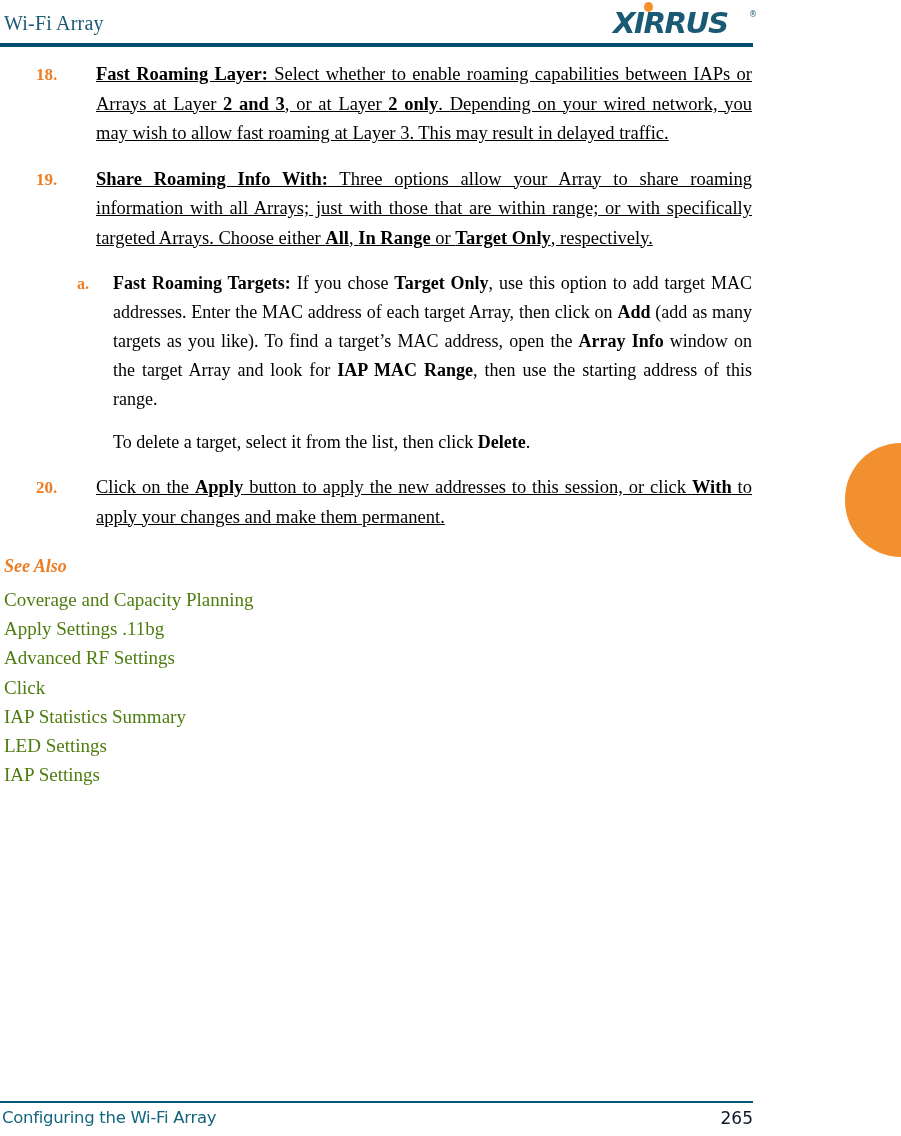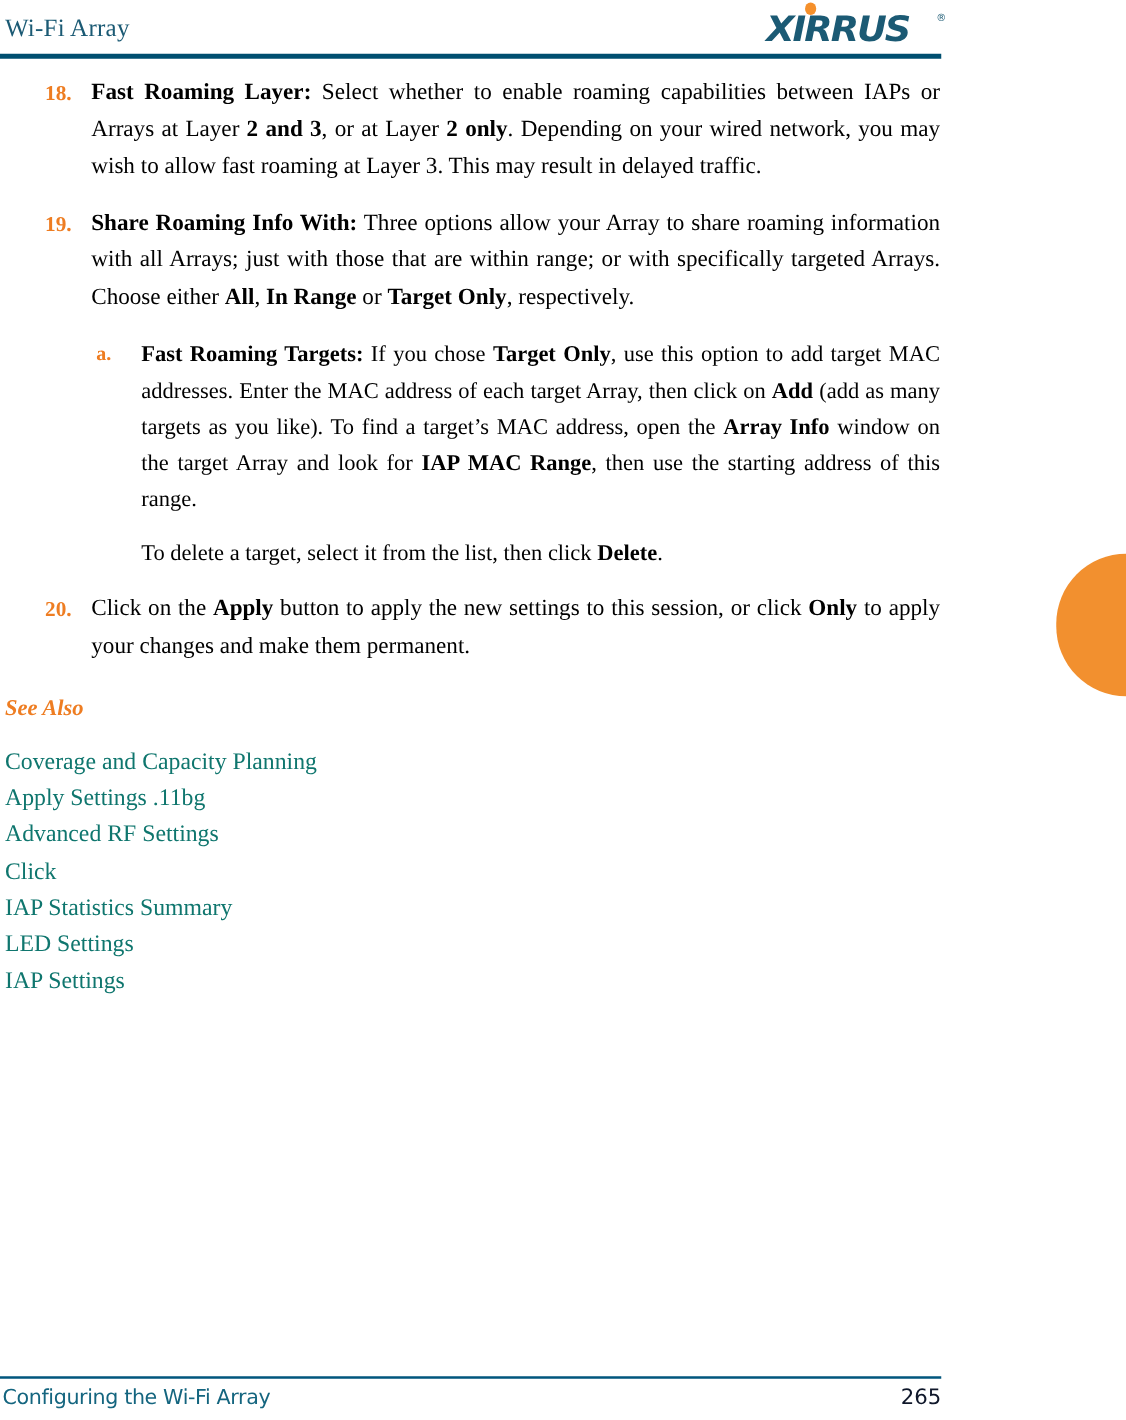--- a/index.html
+++ b/index.html
@@ -99,25 +99,26 @@
   #content {
     position: absolute;
     left: 0;
     top: 60px;
     width: 901px;
   }
 
   .num-item {
     position: relative;
     margin: 0 0 16px 0;
-    padding-left: 73px;
+    padding-left: 96px;
     padding-right: 149px;  
     text-align: justify;
     font-size: 18.5px;
     line-height: 29.5px;
+    text-decoration: underline;
   }
   .num-item > .marker {
     position: absolute;
     left: 36px;
     top: 0;
     width: 32px;
     color: #ee7d22;
     font-weight: bold;
     font-size: 17px;
     text-align: left;
@@ -158,25 +159,25 @@
   #see-also-block {
     margin-top: 22px;
     padding-left: 4px;
   }
   #see-also-heading {
     color: #ee7d22;
     font-style: italic;
     font-weight: bold;
     font-size: 18px;
     line-height: 25px;
-    margin-bottom: 16px;
+    margin-bottom: 6px;
   }
   .see-also-link {
     display: block;
-    color: #0f766e;
+    color: #4d7c0f;
     font-size: 19px;
     line-height: 29.2px;
     text-decoration: none;
     white-space: nowrap;
   }
 
   
   #page-footer {
     position: absolute;
     left: 0;
@@ -244,21 +245,21 @@
 
   <div class="sub-item">
     <span class="marker">a.</span>
     <span class="para-text"><b class="bold">Fast Roaming Targets:</b><span> If you chose </span><b class="bold">Target Only</b><span>, use this option to add target MAC addresses. Enter the MAC address of each target Array, then click on </span><b class="bold">Add</b><span> (add as many targets as you like). To find a target’s MAC address, open the </span><b class="bold">Array Info</b><span> window on the target Array and look for </span><b class="bold">IAP MAC Range</b><span>, then use the starting address of this range.</span></span>
   </div>
 
   <div class="sub-para"><span>To delete a target, select it from the list, then click </span><b class="bold">Delete</b><span>.</span></div>
 
   <div class="num-item">
     <span class="marker">20.</span>
-    <span class="para-text"><span>Click on the </span><b class="bold">Apply</b><span> button to apply the new settings to this session, or click </span><b class="bold">Only</b><span> to apply your changes and make them permanent.</span></span>
+    <span class="para-text"><span>Click on the </span><b class="bold">Apply</b><span> button to apply the new addresses to this session, or click </span><b class="bold">With</b><span> to apply your changes and make them permanent.</span></span>
   </div>
 
   <div id="see-also-block">
     <div id="see-also-heading">See Also</div>
     <div id="see-also-links">
         <a class="see-also-link" href="#">Coverage and Capacity Planning</a>
         <a class="see-also-link" href="#">Apply Settings .11bg</a>
         <a class="see-also-link" href="#">Advanced RF Settings</a>
         <a class="see-also-link" href="#">Click</a>
         <a class="see-also-link" href="#">IAP Statistics Summary</a>

